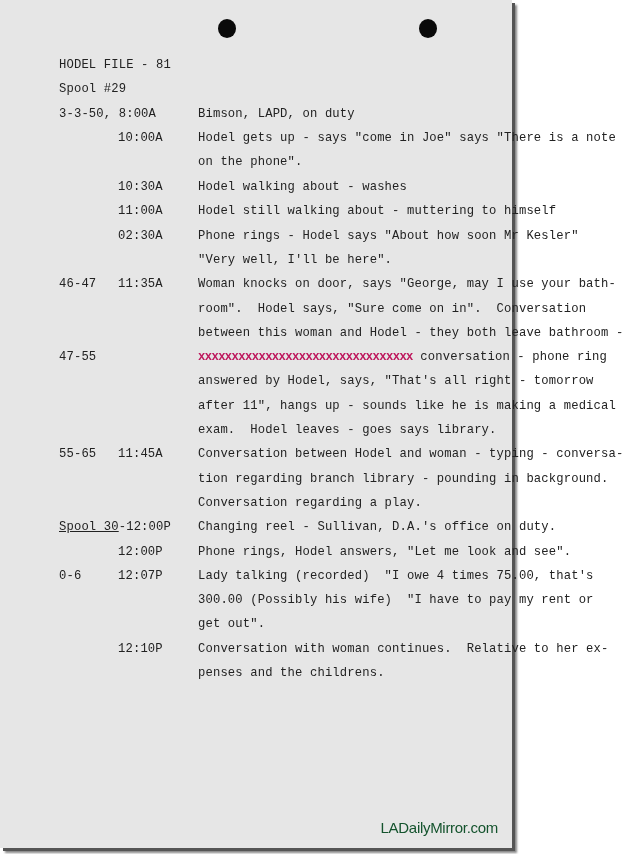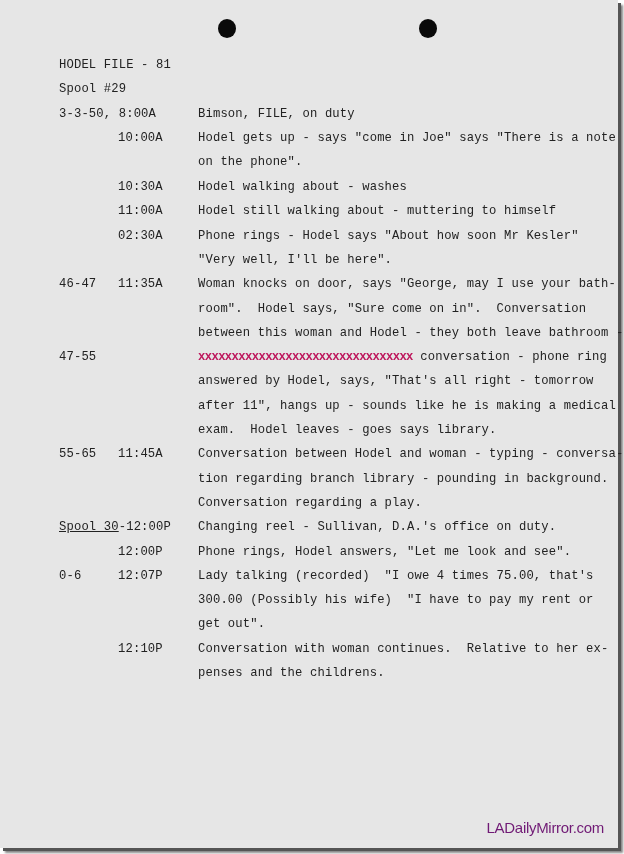--- a/index.html
+++ b/index.html
@@ -10,21 +10,21 @@
     body {
       width: 624px;
       height: 854px;
       position: relative;
       overflow: hidden;
     }
     .page {
       position: absolute;
       left: 0;
       top: 0;
-      width: 618px;
+      width: 512px;
       height: 848px;
       background: #e6e6e6;
       box-shadow: 3px 3px 0 #555555, 5px 5px 2px #888888;
     }
     .punch-hole {
       position: absolute;
       width: 18px;
       height: 19px;
       border-radius: 50%;
       background: #0a0a0a;
@@ -53,37 +53,37 @@
       letter-spacing: -0.6px;
       font-weight: bold;
       color: #be185d;
     }
     .watermark {
       position: absolute;
       right: 14px;
       bottom: 12px;
       font-family: "Liberation Sans", "DejaVu Sans", sans-serif;
       font-size: 15px;
-      color: #701a75;
+      color: #14532d;
       letter-spacing: -0.3px;
     }
   </style>
 </head>
 <body>
 
 <div class="page">
   <div class="punch-hole" style="left:218px; top:19px;"></div>
   <div class="punch-hole" style="left:419px; top:19px;"></div>
 
   <div class="doc">
     <div class="line header-line" style="top:58px;">HODEL FILE - 81</div>
     <div class="line header-line" style="top:82px;">Spool #29</div>
 
     <div class="line col-ref" style="top:107px;">3-3-50, 8:00A</div>
-    <div class="line col-text" style="top:107px;">Bimson, FILE, on duty</div>
+    <div class="line col-text" style="top:107px;">Bimson, LAPD, on duty</div>
 
     <div class="line col-time" style="top:131px;">10:00A</div>
     <div class="line col-text" style="top:131px;">Hodel gets up - says "come in Joe" says "There is a note</div>
     <div class="line col-text" style="top:155px;">on the phone".</div>
 
     <div class="line col-time" style="top:180px;">10:30A</div>
     <div class="line col-text" style="top:180px;">Hodel walking about - washes</div>
 
     <div class="line col-time" style="top:204px;">11:00A</div>
     <div class="line col-text" style="top:204px;">Hodel still walking about - muttering to himself</div>

